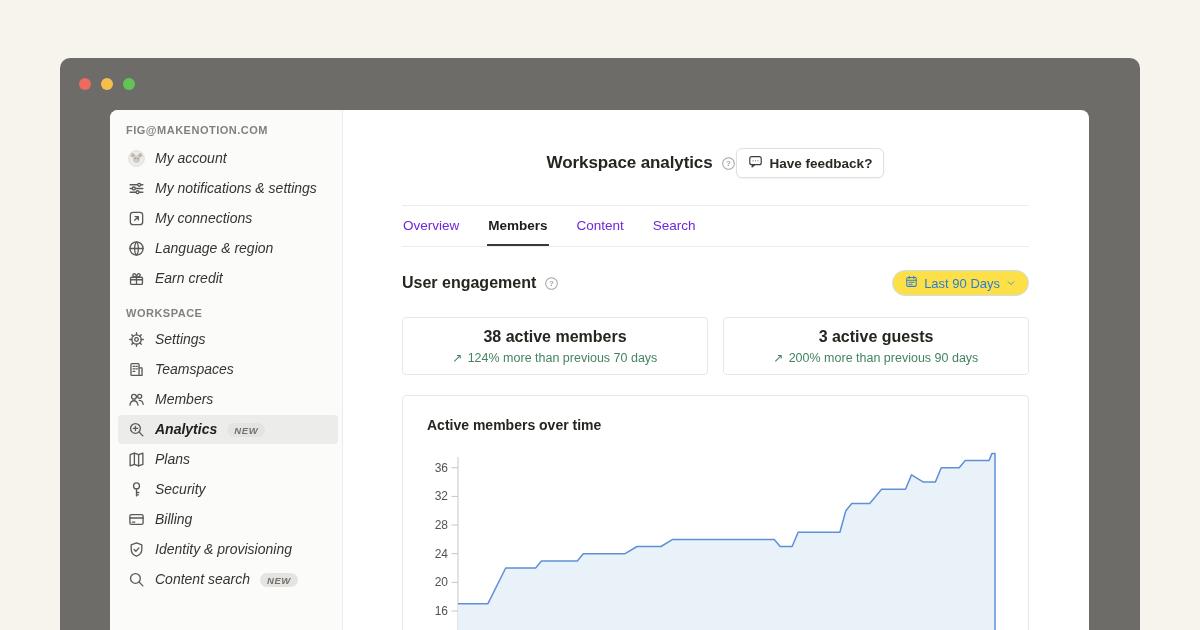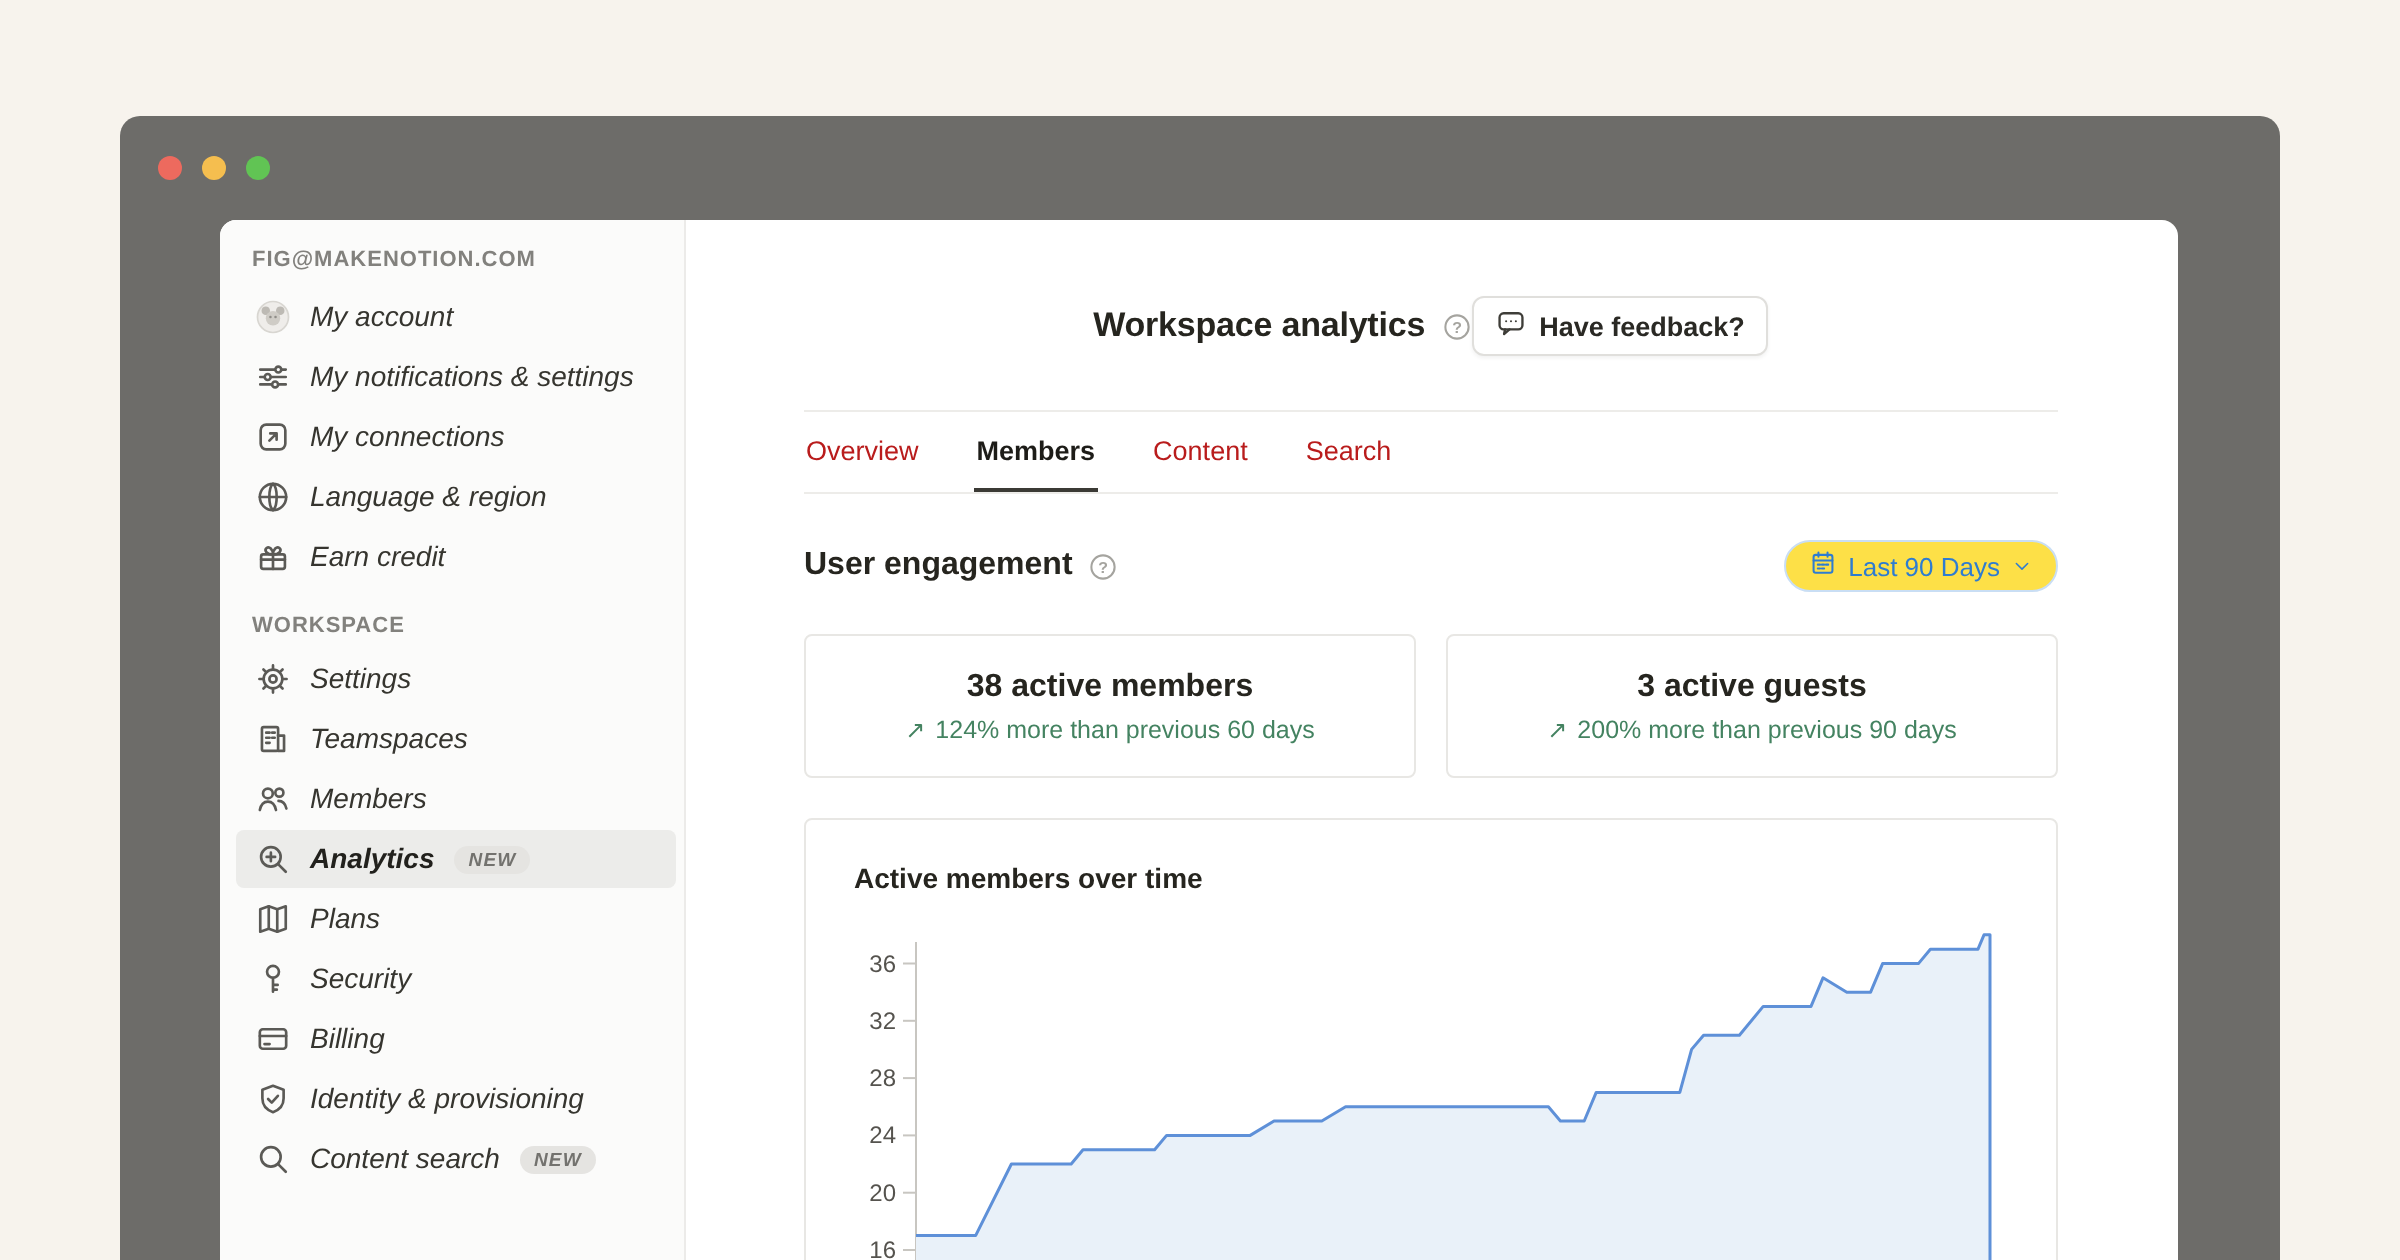--- a/index.html
+++ b/index.html
@@ -62,37 +62,37 @@
     display:inline-flex; align-items:center; gap:7px; background:#fff;
     border:1px solid #E0DFDC; border-radius:6px; padding:5px 11px;
     font-family:inherit; font-size:13.5px; font-weight:600; color:#2A2924;
     box-shadow:0 1px 2px rgba(15,15,15,.06); cursor:pointer;
   }
   .feedback-btn svg { width:15px; height:15px; color:#3E3D38; }
 
   .tabs { display:flex; gap:27px; margin-top:27px; border-bottom:1px solid #EDECE9; border-top:1px solid #EDECE9; padding-top:12px; }
   .tab {
     background:none; border:none; font-family:inherit; font-size:13.5px;
-    color:#b91c1c; padding:0 1px 11px; cursor:pointer; border-bottom:2px solid transparent;
+    color:#6d28d9; padding:0 1px 11px; cursor:pointer; border-bottom:2px solid transparent;
   }
   .tab.selected { color:#1D1C18; font-weight:700; border-bottom-color:#3B3A35; }
 
   .engagement-header { display:flex; align-items:center; justify-content:space-between; margin-top:23px; }
   .section-title { font-size:16px; font-weight:700; color:#26251F; display:flex; align-items:center; gap:8px; }
   .date-filter {
     display:inline-flex; align-items:center; gap:6px; background:#fde047;
     border:1px solid #C9DEF4; border-radius:13px; padding:4px 12px;
     font-family:inherit; font-size:13px; font-weight:500; color:var(--accent-blue,#2E7CD1); cursor:pointer;
   }
   .date-filter svg { width:13px; height:13px; }
   .date-filter .chev svg { width:10px; height:10px; }
 
   .stat-cards { display:flex; gap:15px; margin-top:21px; }
   .stat-card {
-    flex:1; height:72px; border:1px solid #E8E7E4; border-radius:4px;
+    flex:1; height:58px; border:1px solid #E8E7E4; border-radius:4px;
     display:flex; flex-direction:column; align-items:center; justify-content:center; gap:5px; background:#fff;
   }
   .stat-title { font-size:16px; font-weight:700; color:#26251F; }
   .stat-delta { font-size:12.5px; color:var(--green,#448361); display:flex; align-items:center; gap:5px; }
   .trend-arrow { font-size:12px; line-height:1; }
 
   .chart-card {
     margin-top:20px; border:1px solid #E8E7E4; border-radius:4px; background:#fff;
     padding:21px 24px 0; height:420px; overflow:hidden;
   }
@@ -322,21 +322,21 @@
                   <path d="M3.5 6l4.5 4.5L12.5 6"></path>
                 </svg></span>
           </button>
         </div>
 
         <div class="stat-cards" id="stat-cards">
             <div class="stat-card">
     <div class="stat-title">38 active members</div>
     <div class="stat-delta">
       <span class="trend-arrow">↗</span>
-      <span class="delta-text">124% more than previous 60 days</span>
+      <span class="delta-text">124% more than previous 70 days</span>
     </div>
   </div>
             <div class="stat-card">
     <div class="stat-title">3 active guests</div>
     <div class="stat-delta">
       <span class="trend-arrow">↗</span>
       <span class="delta-text">200% more than previous 90 days</span>
     </div>
   </div>
           </div>

